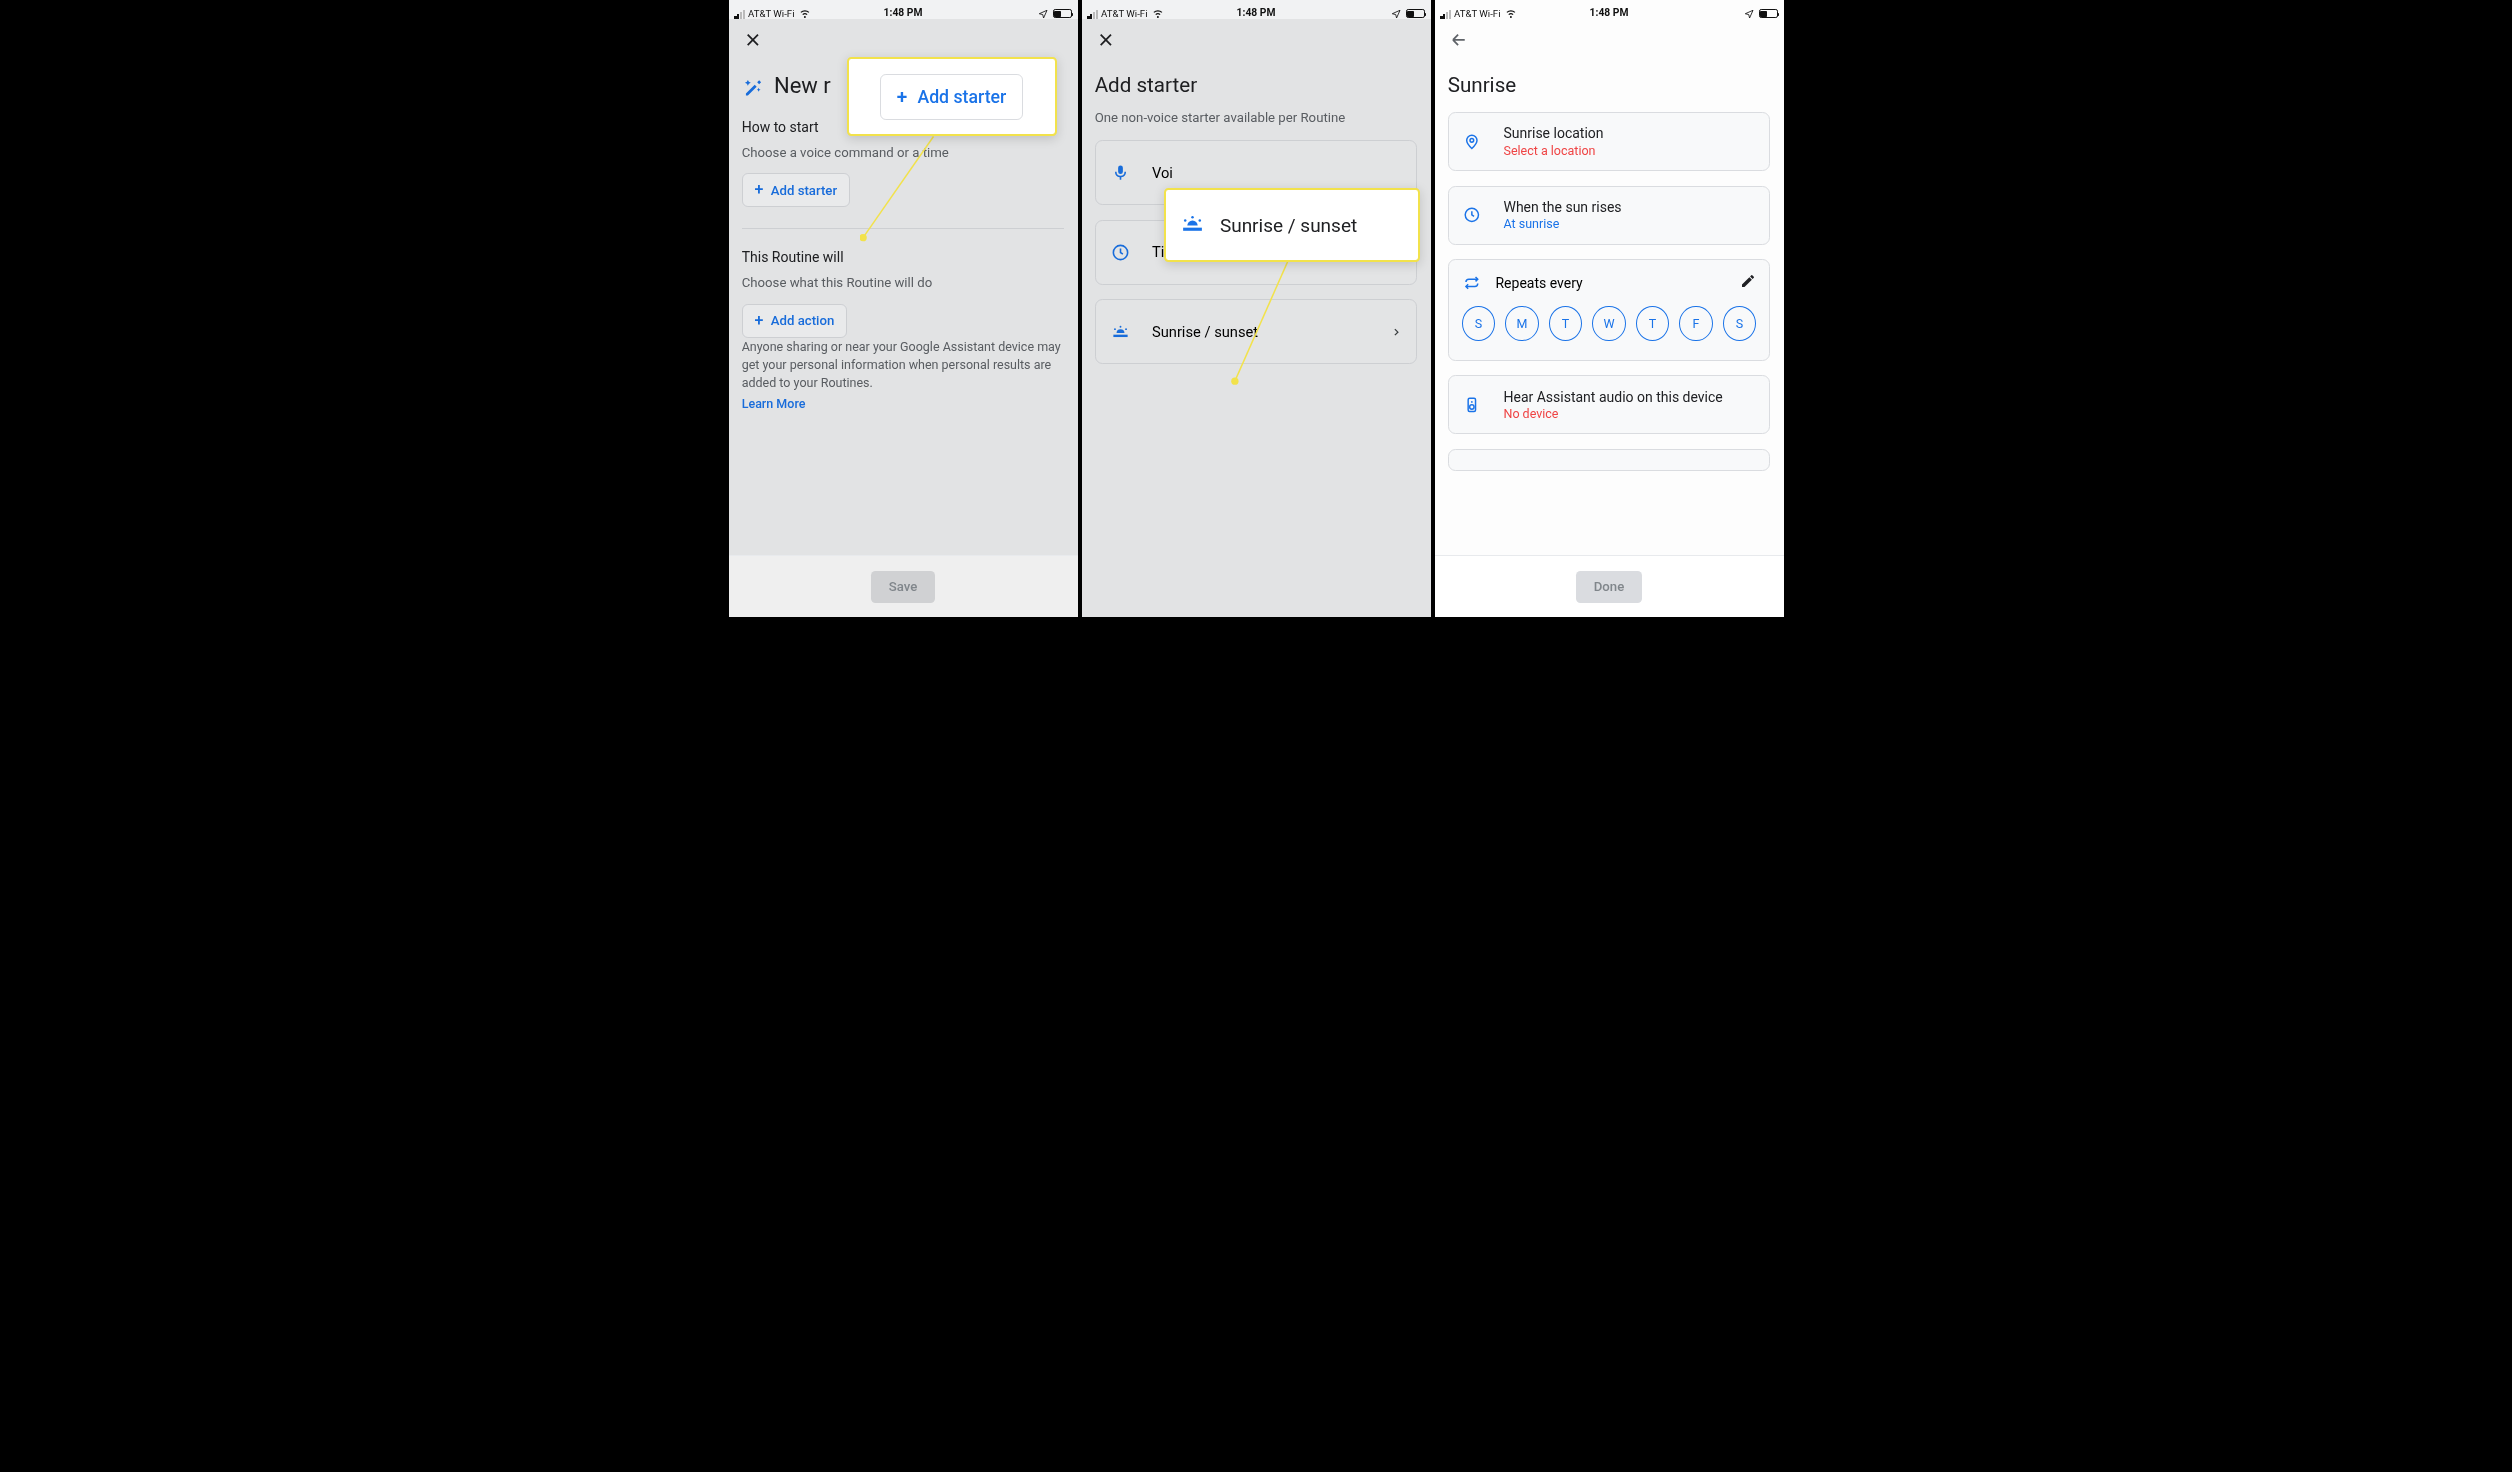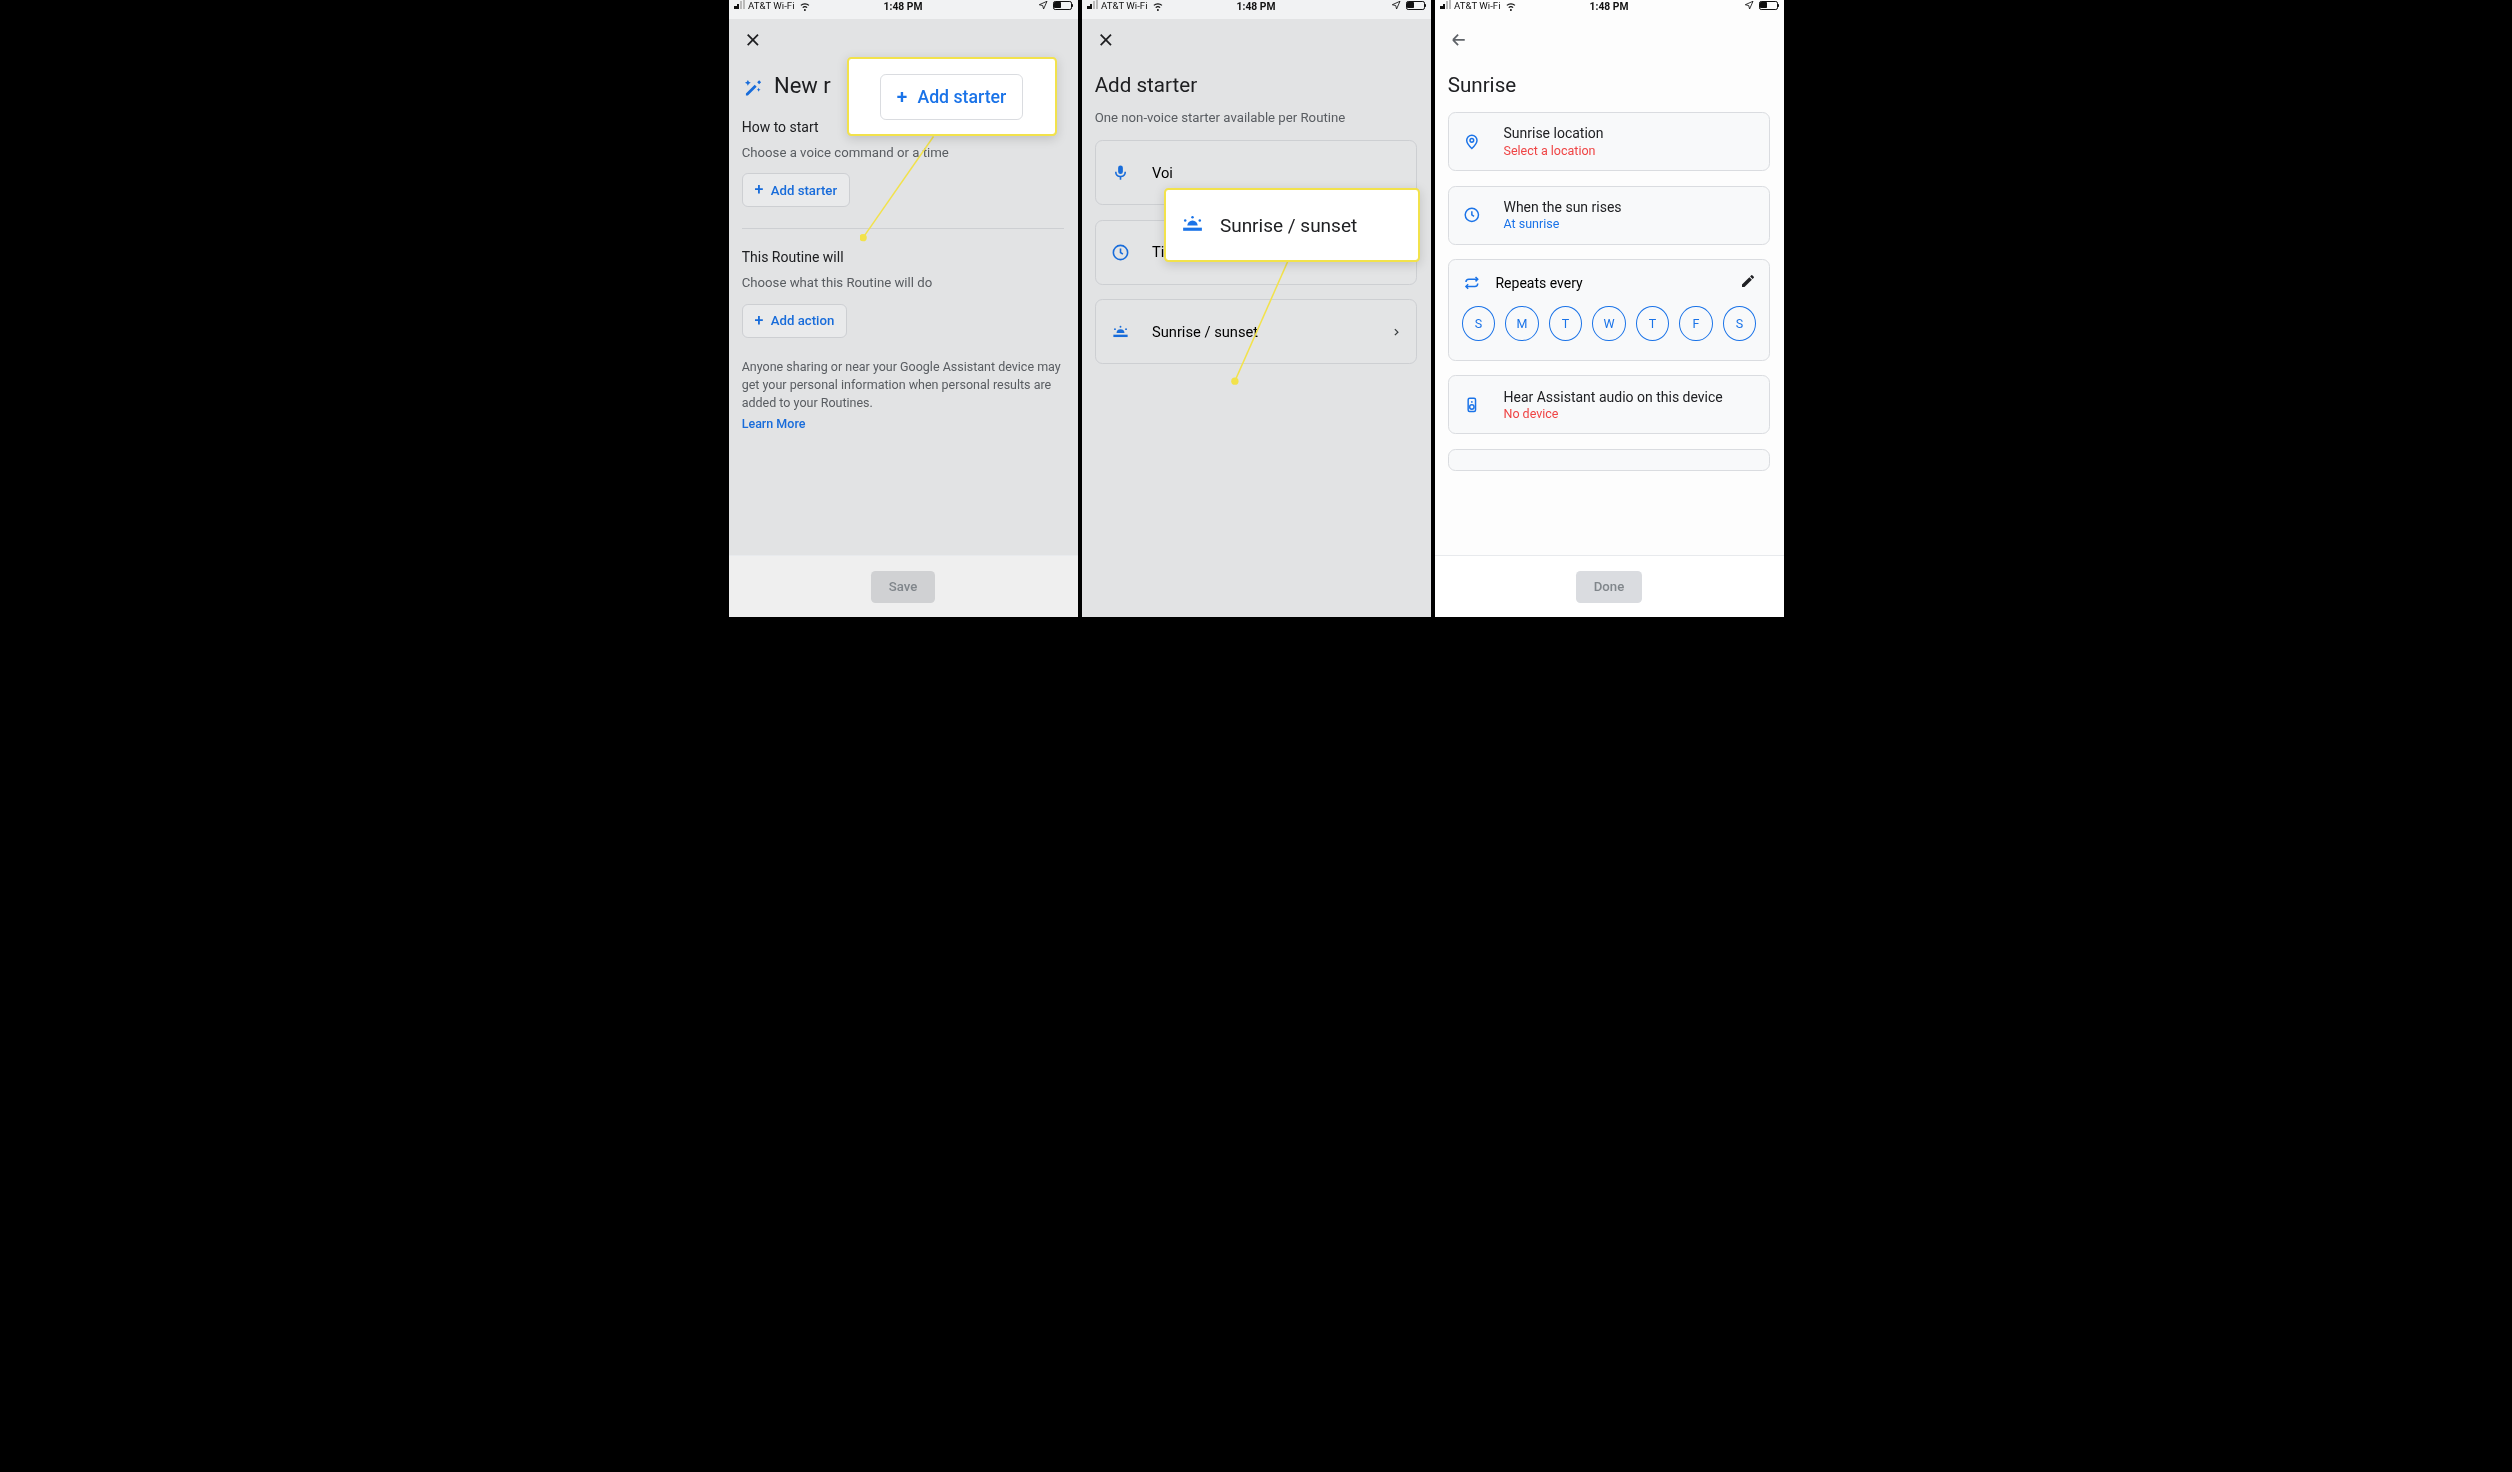--- a/index.html
+++ b/index.html
@@ -2,21 +2,21 @@
 <html style="font-size:11.8px"><head>
 <meta charset="utf-8">
 <style>
   * { box-sizing: border-box; margin: 0; padding: 0; font-family: -apple-system, Roboto, "Helvetica Neue", Arial, sans-serif; }
   body { background:#000; display:flex; justify-content:center; align-items:flex-start; }
   .stage { display:flex; width:1055px; height:617px; background:#000; }
   .phone { flex:1; background:#f1f2f3; position:relative; overflow:hidden; }
   .phone + .phone { border-left:4.4px solid #000; }
 
   
-  .status { height:19px; display:flex; align-items:flex-start; padding:0 5.9px; font-size:10.3px; font-weight:600; color:#111; background:#f1f2f3; position:relative; }
+  .status { height:19px; display:flex; align-items:flex-end; padding:0 5.9px; font-size:10.3px; font-weight:600; color:#111; background:#f1f2f3; position:relative; }
   .status .carrier { margin-left:2.9px; font-weight:400; font-size:9.6px;}
   .status .time { position:absolute; left:50%; transform:translateX(-50%); font-weight:700; }
   .status .right { margin-left:auto; display:flex; align-items:center; gap:4.4px; }
   .sigbars { display:inline-flex; align-items:flex-end; gap:0.7px; height:8.8px; }
   .sigbars span{ width:2.2px; background:#111; }
   .sigbars span:nth-child(1){height:2.9px}
   .sigbars span:nth-child(2){height:5.1px}
   .sigbars span:nth-child(3){height:7.4px; background:#bbb}
   .sigbars span:nth-child(4){height:8.8px; background:#bbb}
   .wifi svg, .loc svg { display:block; }
@@ -52,21 +52,21 @@
   .row .labels .t { font-size:14px; color:#202124; }
   .row .labels .s { font-size:12.5px; color:#ef4444; }
   .row .labels .s.link { color:#1a73e8; }
 
   .option-row { border:0.7px solid #dadce0; border-radius:7.4px; background:#f2f3f4; display:flex; align-items:center; height:65px; padding:0 14.7px; gap:21px; margin-top:14.7px; font-size:14.7px; }
   .option-row .icon{ width:20.6px; color:#1a73e8; display:flex; justify-content:center;}
   .option-row .icon svg{width:19px;height:19px;}
   .option-row .chev{ margin-left:auto; color:#3c4043;}
   .option-row .chev svg{width:10.3px;height:10.3px;}
 
-  .fineprint { color:#5f6368; font-size:12.5px; line-height:1.45; margin-top:20px; }
+  .fineprint { color:#5f6368; font-size:12.5px; line-height:1.45; margin-top:0; }
   .fineprint a { color:#1a73e8; text-decoration:none; display:block; margin-top:2.9px; font-weight:500;}
 
   
   .footer { position:absolute; left:0; right:0; bottom:0; height:62px; background:#fff; display:flex; align-items:center; justify-content:center; padding:0 16px; border-top:0.7px solid #e8eaed;}
   .footer button.primary { background:#dadce0; color:#80868b; border:none; height:32px; padding:0 17.7px; border-radius:4.4px; font-size:13.2px; font-weight:500;}
   .dim .footer { background:#efefef; }
   .dim .footer button.primary{ background:#d0d1d3;}
 
   
   .callout { position:absolute; background:#fff; border:2.9px solid #f2e24b; border-radius:4.4px; box-shadow:0 2.9px 10.3px rgba(0,0,0,.15); display:flex; align-items:center; justify-content:center; z-index:50;}

